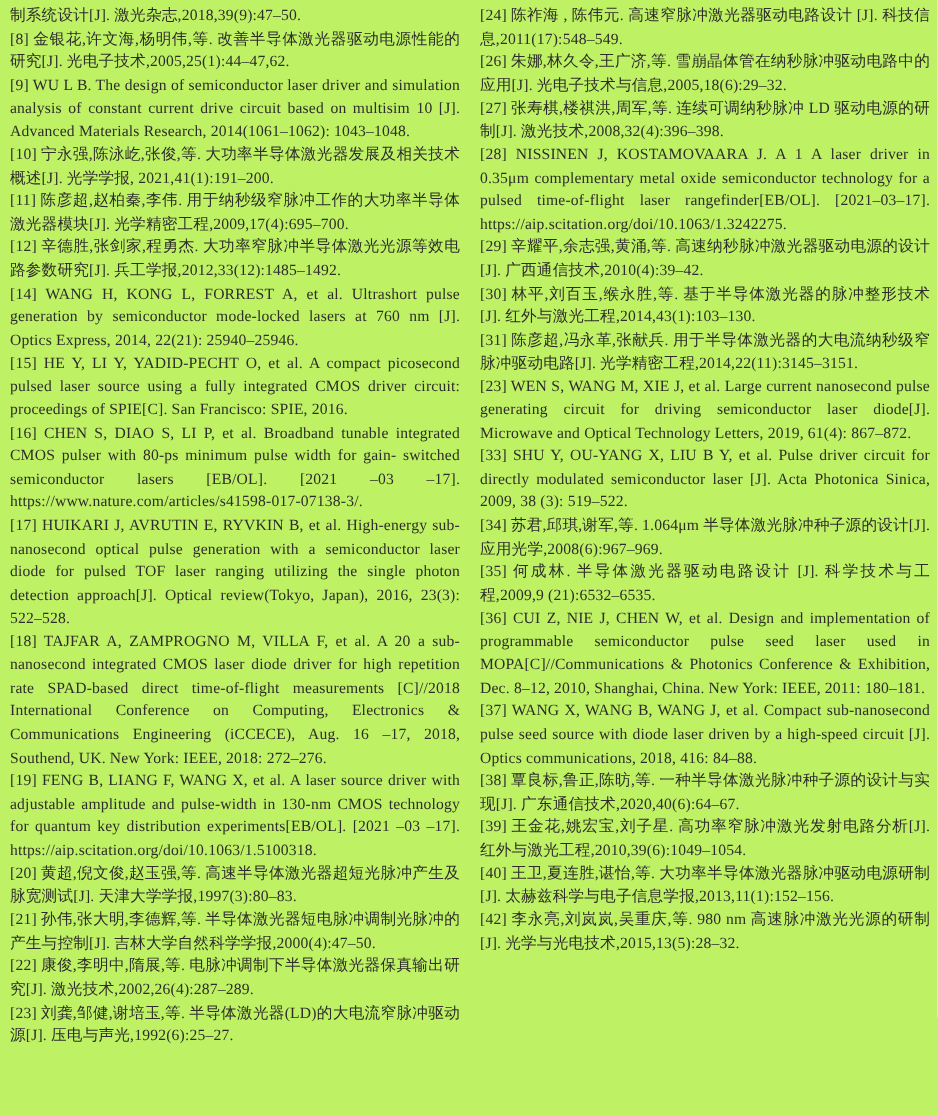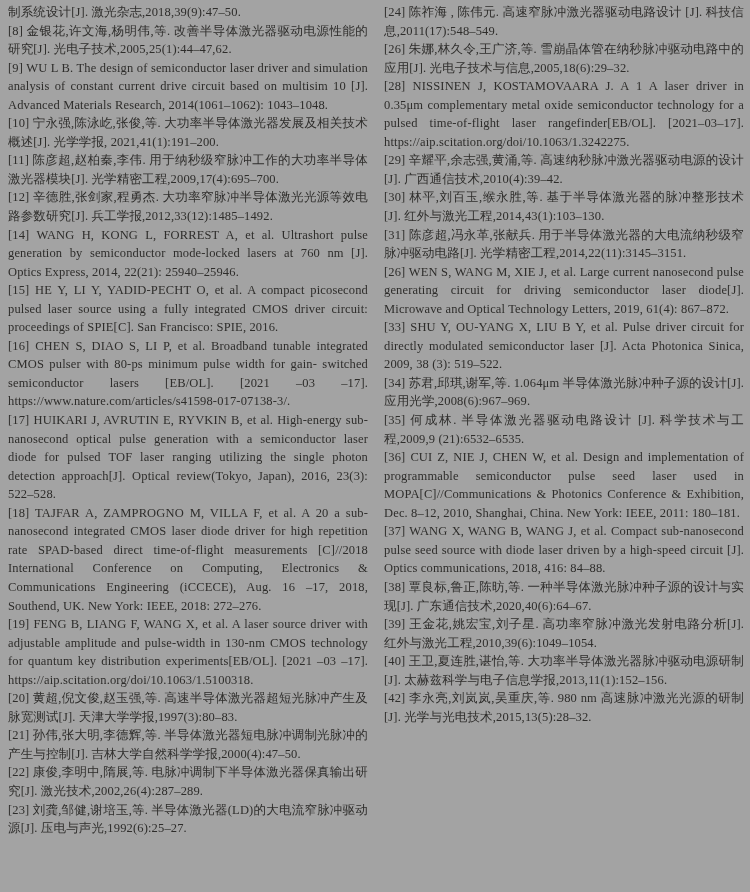--- a/index.html
+++ b/index.html
@@ -31,21 +31,21 @@
     text-align: justify;
     text-justify: inter-character;
     letter-spacing: 0.15px;
     word-break: break-word;
     overflow-wrap: break-word;
   }
 </style>
 </head>
 <body>
 
-<div class="page" style="background: #a3a3a3; color: rgb(46, 45, 43);">
+<div class="page" style="background: #bef264; color: rgb(46, 45, 43);">
   <div class="col">
 
   <p class="ref">制系统设计[J]. 激光杂志,2018,39(9):47–50.</p>
       <p class="ref">[8] 金银花,许文海,杨明伟,等. 改善半导体激光器驱动电源性能的研究[J]. 光电子技术,2005,25(1):44–47,62.</p>
       <p class="ref">[9] WU L B. The design of semiconductor laser driver and simulation analysis of constant current drive circuit based on multisim 10 [J]. Advanced Materials Research, 2014(1061–1062): 1043–1048.</p>
       <p class="ref">[10] 宁永强,陈泳屹,张俊,等. 大功率半导体激光器发展及相关技术概述[J]. 光学学报, 2021,41(1):191–200.</p>
       <p class="ref">[11] 陈彦超,赵柏秦,李伟. 用于纳秒级窄脉冲工作的大功率半导体激光器模块[J]. 光学精密工程,2009,17(4):695–700.</p>
       <p class="ref">[12] 辛德胜,张剑家,程勇杰. 大功率窄脉冲半导体激光光源等效电路参数研究[J]. 兵工学报,2012,33(12):1485–1492.</p>
       <p class="ref">[14] WANG H, KONG L, FORREST A, et al. Ultrashort pulse generation by semiconductor mode-locked lasers at 760 nm [J]. Optics Express, 2014, 22(21): 25940–25946.</p>
       <p class="ref">[15] HE Y, LI Y, YADID-PECHT O, et al. A compact picosecond pulsed laser source using a fully integrated CMOS driver circuit: proceedings of SPIE[C]. San Francisco: SPIE, 2016.</p>
@@ -55,25 +55,26 @@
       <p class="ref">[19] FENG B, LIANG F, WANG X, et al. A laser source driver with adjustable amplitude and pulse-width in 130-nm CMOS technology for quantum key distribution experiments[EB/OL]. [2021 –03 –17]. https://aip.scitation.org/doi/10.1063/1.5100318.</p>
       <p class="ref">[20] 黄超,倪文俊,赵玉强,等. 高速半导体激光器超短光脉冲产生及脉宽测试[J]. 天津大学学报,1997(3):80–83.</p>
       <p class="ref">[21] 孙伟,张大明,李德辉,等. 半导体激光器短电脉冲调制光脉冲的产生与控制[J]. 吉林大学自然科学学报,2000(4):47–50.</p>
       <p class="ref">[22] 康俊,李明中,隋展,等. 电脉冲调制下半导体激光器保真输出研究[J]. 激光技术,2002,26(4):287–289.</p>
       <p class="ref">[23] 刘龚,邹健,谢培玉,等. 半导体激光器(LD)的大电流窄脉冲驱动源[J]. 压电与声光,1992(6):25–27.</p>
     </div>
   <div class="col">
 
   <p class="ref">[24] 陈祚海 , 陈伟元. 高速窄脉冲激光器驱动电路设计 [J]. 科技信息,2011(17):548–549.</p>
       <p class="ref">[26] 朱娜,林久令,王广济,等. 雪崩晶体管在纳秒脉冲驱动电路中的应用[J]. 光电子技术与信息,2005,18(6):29–32.</p>
+      <p class="ref">[27] 张寿棋,楼祺洪,周军,等. 连续可调纳秒脉冲 LD 驱动电源的研制[J]. 激光技术,2008,32(4):396–398.</p>
       <p class="ref">[28] NISSINEN J, KOSTAMOVAARA J. A 1 A laser driver in 0.35μm complementary metal oxide semiconductor technology for a pulsed time-of-flight laser rangefinder[EB/OL]. [2021–03–17]. https://aip.scitation.org/doi/10.1063/1.3242275.</p>
       <p class="ref">[29] 辛耀平,余志强,黄涌,等. 高速纳秒脉冲激光器驱动电源的设计[J]. 广西通信技术,2010(4):39–42.</p>
       <p class="ref">[30] 林平,刘百玉,缑永胜,等. 基于半导体激光器的脉冲整形技术[J]. 红外与激光工程,2014,43(1):103–130.</p>
       <p class="ref">[31] 陈彦超,冯永革,张献兵. 用于半导体激光器的大电流纳秒级窄脉冲驱动电路[J]. 光学精密工程,2014,22(11):3145–3151.</p>
-      <p class="ref">[26] WEN S, WANG M, XIE J, et al. Large current nanosecond pulse generating circuit for driving semiconductor laser diode[J]. Microwave and Optical Technology Letters, 2019, 61(4): 867–872.</p>
+      <p class="ref">[23] WEN S, WANG M, XIE J, et al. Large current nanosecond pulse generating circuit for driving semiconductor laser diode[J]. Microwave and Optical Technology Letters, 2019, 61(4): 867–872.</p>
       <p class="ref">[33] SHU Y, OU-YANG X, LIU B Y, et al. Pulse driver circuit for directly modulated semiconductor laser [J]. Acta Photonica Sinica, 2009, 38 (3): 519–522.</p>
       <p class="ref">[34] 苏君,邱琪,谢军,等. 1.064μm 半导体激光脉冲种子源的设计[J]. 应用光学,2008(6):967–969.</p>
       <p class="ref">[35] 何成林. 半导体激光器驱动电路设计 [J]. 科学技术与工程,2009,9 (21):6532–6535.</p>
       <p class="ref">[36] CUI Z, NIE J, CHEN W, et al. Design and implementation of programmable semiconductor pulse seed laser used in MOPA[C]//Communications &amp; Photonics Conference &amp; Exhibition, Dec. 8–12, 2010, Shanghai, China. New York: IEEE, 2011: 180–181.</p>
       <p class="ref">[37] WANG X, WANG B, WANG J, et al. Compact sub-nanosecond pulse seed source with diode laser driven by a high-speed circuit [J]. Optics communications, 2018, 416: 84–88.</p>
       <p class="ref">[38] 覃良标,鲁正,陈昉,等. 一种半导体激光脉冲种子源的设计与实现[J]. 广东通信技术,2020,40(6):64–67.</p>
       <p class="ref">[39] 王金花,姚宏宝,刘子星. 高功率窄脉冲激光发射电路分析[J]. 红外与激光工程,2010,39(6):1049–1054.</p>
       <p class="ref">[40] 王卫,夏连胜,谌怡,等. 大功率半导体激光器脉冲驱动电源研制[J]. 太赫兹科学与电子信息学报,2013,11(1):152–156.</p>
       <p class="ref">[42] 李永亮,刘岚岚,吴重庆,等. 980 nm 高速脉冲激光光源的研制[J]. 光学与光电技术,2015,13(5):28–32.</p>
     </div>

